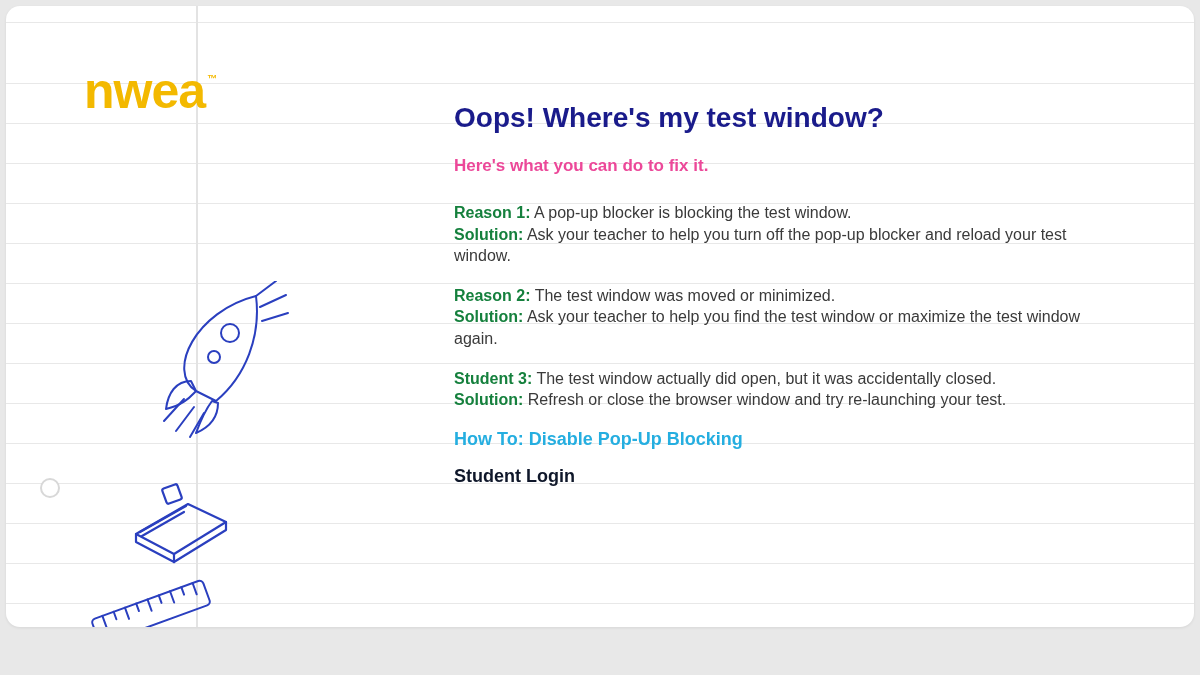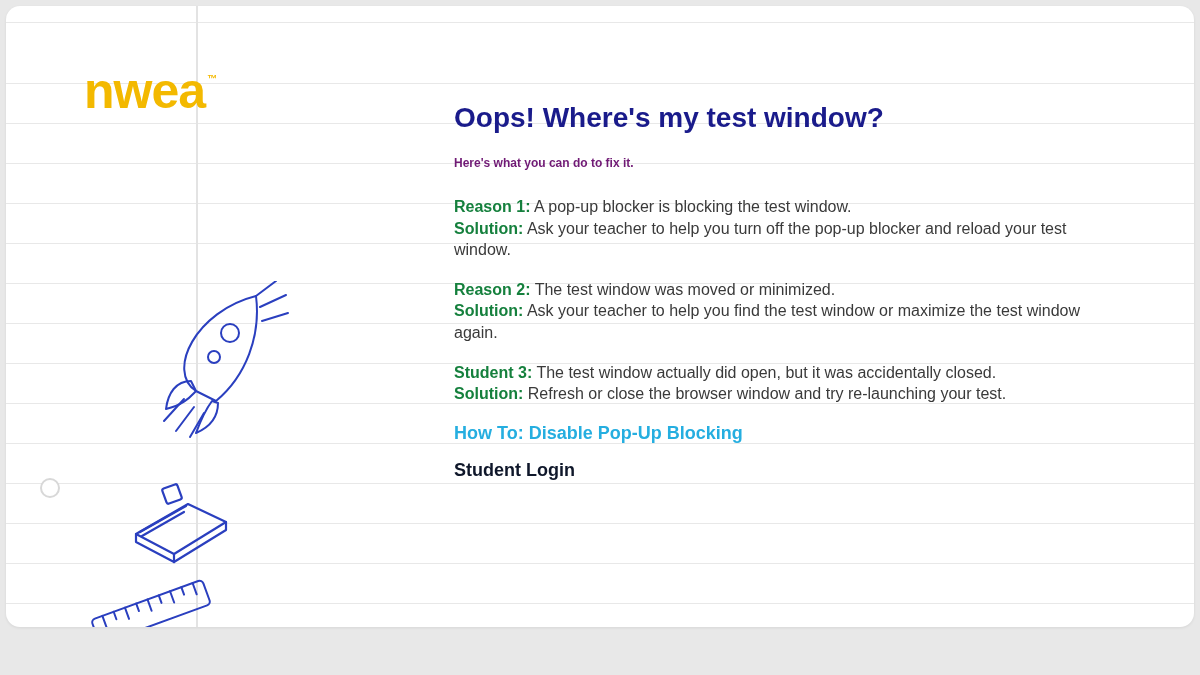--- a/index.html
+++ b/index.html
@@ -62,21 +62,21 @@
     margin-left: 28px;
   }
   h1 {
     color: #1a1b8b;
     font-size: 28px;
     font-weight: 800;
     margin-bottom: 22px;
     font-family: Verdana, Geneva, sans-serif;
   }
   .intro { font-size: 19px; line-height: 1.3; margin-bottom: 20px; color: #3a3a3a; }
-  .fix { font-weight: 700; font-size: 12px; margin-bottom: 26px; color: #701a75; }
+  .fix { font-weight: 700; font-size: 17px; margin-bottom: 26px; color: #ec4899; }
   .reason { font-size: 16px; line-height: 1.35; margin-bottom: 18px; color: #3a3a3a; }
   .reason .lbl { font-weight: 700; color: #15803d; }
   .links { margin-top: 8px; }
   .link1 { display: block; color: #25aee0; font-weight: 700; font-size: 18px; margin-bottom: 16px; cursor: pointer; }
   .link2 { display: block; color: #0f172a; font-weight: 700; font-size: 18px; cursor: pointer; }
   
   .doodles {
     position: absolute;
     left: 80px;
     top: 275px;

